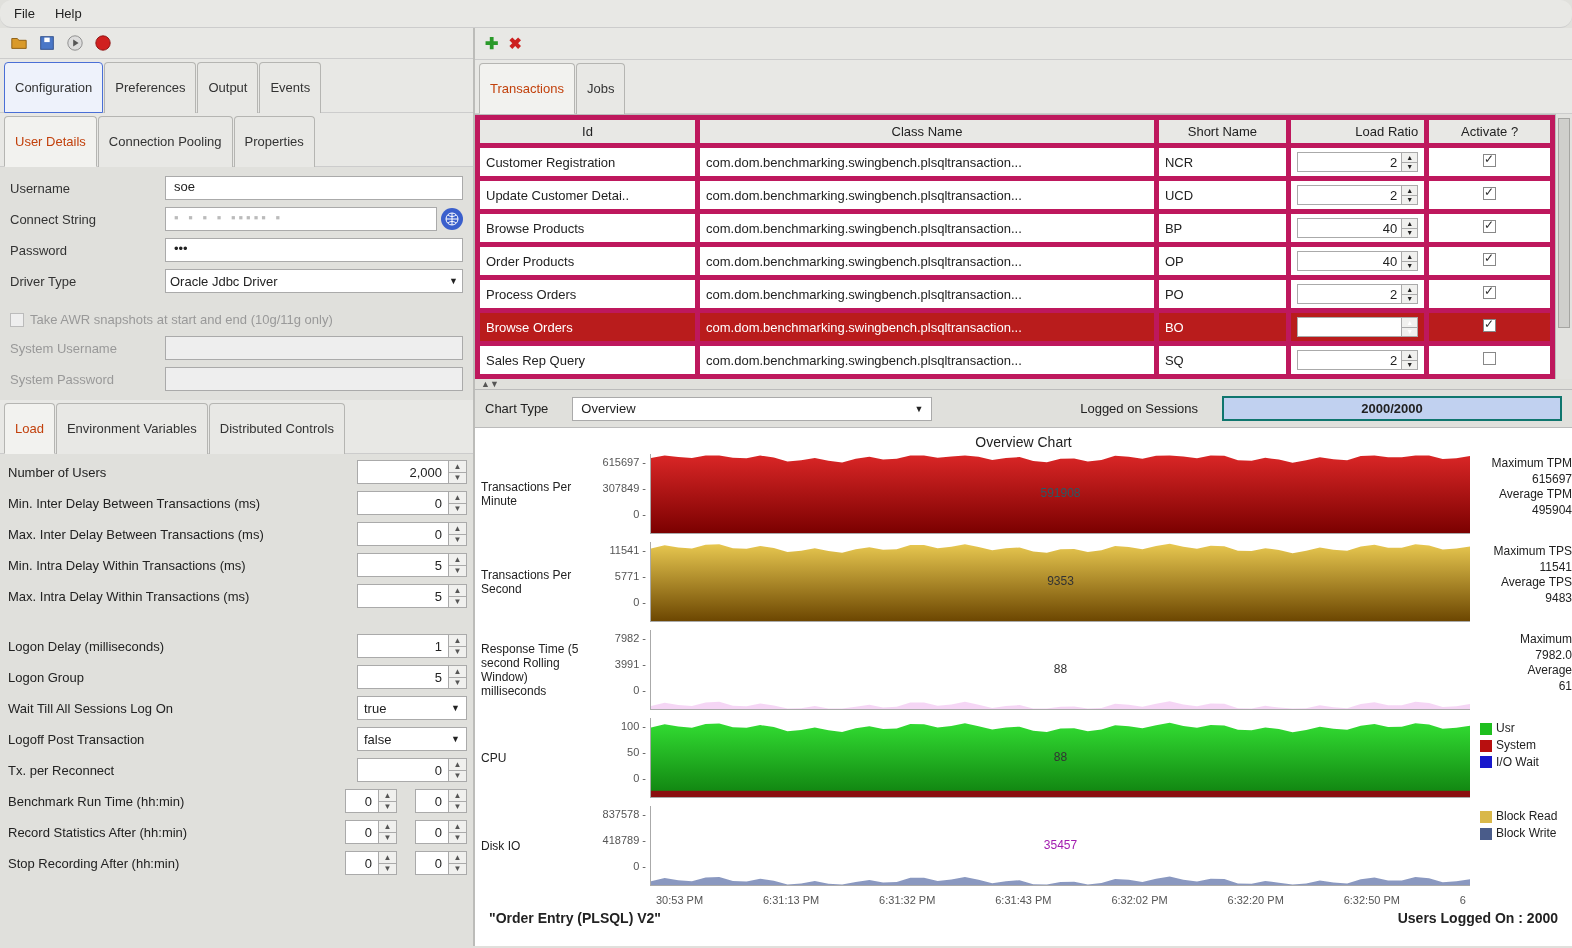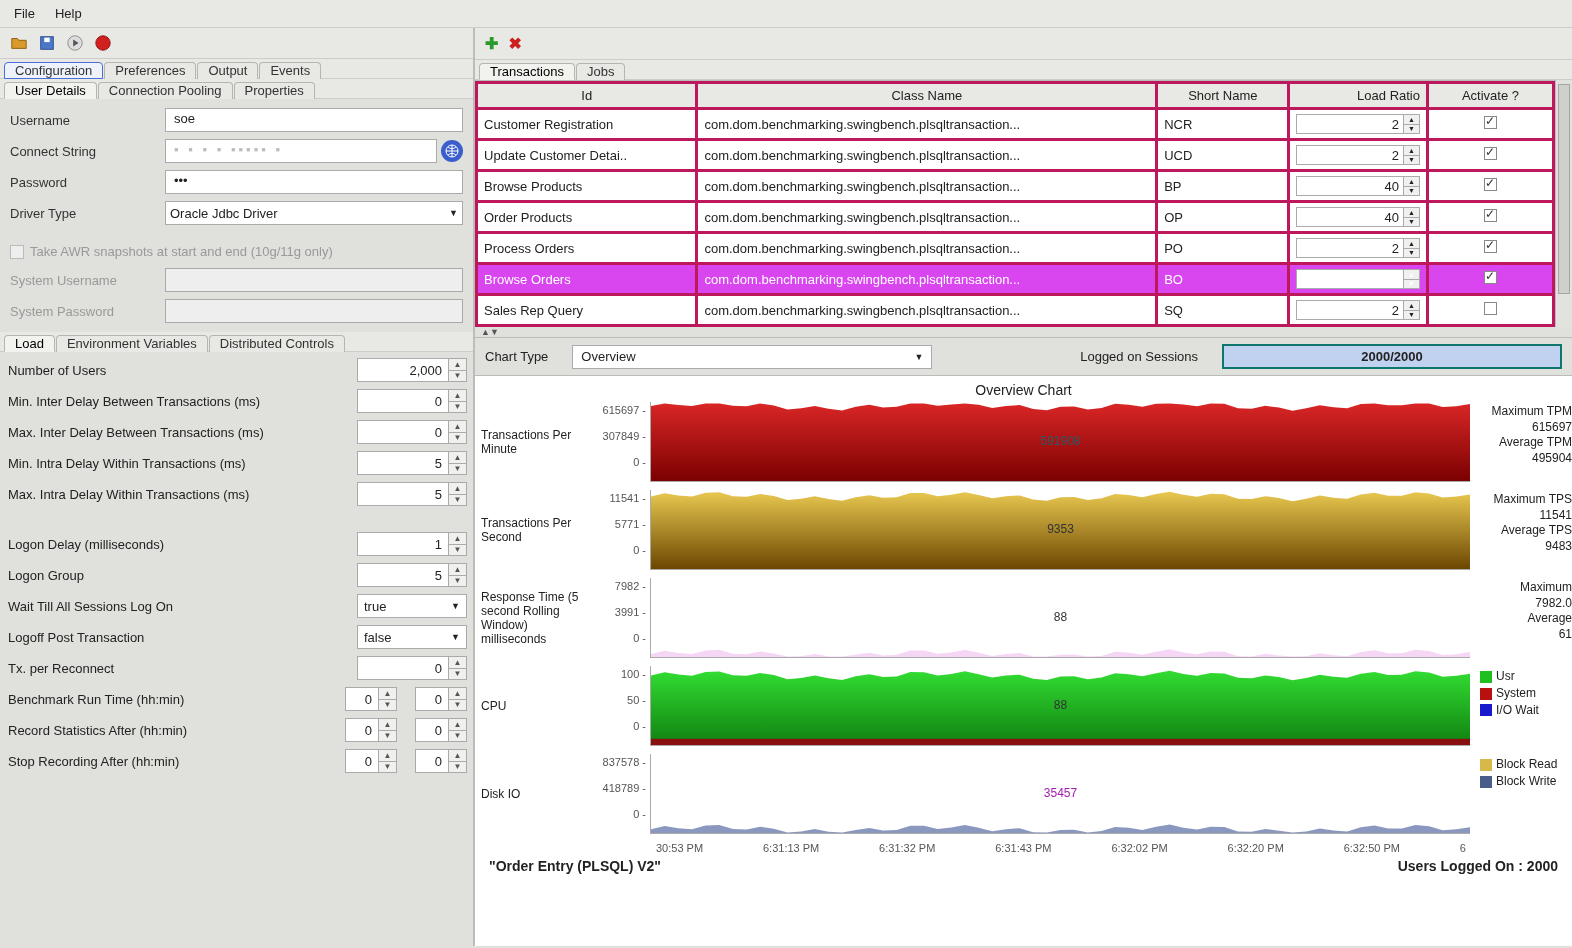--- a/index.html
+++ b/index.html
@@ -12,20 +12,21 @@
     overflow: hidden;
     width: 1572px;
     height: 948px;
   }
   .menubar {
     display: flex;
     gap: 20px;
     padding: 6px 14px;
     background: #e8e8e5;
     border-bottom: 1px solid #ccc;
+    border-radius: 12px;
   }
   .menubar span { cursor: default; }
   .main-split {
     display: flex;
     height: calc(100% - 30px);
   }
   .left-panel {
     width: 475px;
     background: #e0e0dc;
     border-right: 2px solid #bcbcb9;
@@ -52,36 +53,36 @@
     display: inline-block;
   }
   .tabs {
     display: flex;
     background: #e8e8e5;
     border-bottom: 1px solid #ccc;
     padding: 2px 4px 0 4px;
     gap: 0;
   }
   .tab {
-    padding: 0 10px;
+    padding: 17px 10px;
     background: #e8e8e5;
     border: 1px solid #b5b5b2;
     border-bottom: none;
     border-radius: 4px 4px 0 0;
     margin-right: 1px;
     cursor: default;
     position: relative;
     top: 1px;
     color: #333;
   }
   .tab.active {
     background: #f2f2ef;
     border-bottom: 1px solid #f2f2ef;
     z-index: 2;
-    color: #000000;
+    color: #c2410c;
   }
   .tab.selected-blue {
     border: 1.5px solid #4a6fd6;
     background: #eef2fb;
   }
   .form-area {
     padding: 4px 10px;
   }
   .form-row {
     display: flex;
@@ -146,23 +147,23 @@
   .spinner .arrows div:first-child { border-bottom:1px solid #aaa; }
   .dual-spinner { display:flex; gap:18px; }
   .spinner.small { min-width: 52px; }
 
   .table-wrap {
     border-top: 1px solid #bbb;
     background: #fff;
     flex: 0 0 auto;
   }
   table { border-collapse: collapse; width: 100%; table-layout: fixed; }
-  th, td { border: 3px solid #be185d; padding: 4px 6px; font-size: 13px; white-space: nowrap; overflow: hidden; text-overflow: ellipsis; }
+  th, td { border: 5px solid #be185d; padding: 4px 6px; font-size: 13px; white-space: nowrap; overflow: hidden; text-overflow: ellipsis; }
   th { background: #e8e8e5; font-weight: normal; text-align: center; color: #222; }
-  tr.selected td { background: #d946ef; color: #fff; }
+  tr.selected td { background: #b91c1c; color: #fff; }
   .col-id{width: 175px;}
   .col-class{width: 365px;}
   .col-short{width: 105px;}
   .col-ratio{width:110px;text-align:right;}
   .col-act{width:100px;text-align:center;}
   .chk {
     display:inline-block;width:13px;height:13px;border:1px solid #888;background:#fff;position:relative;
   }
   .chk.checked::after{
     content:'✓';position:absolute;left:0;top:-3px;font-size:12px;color:#333;

